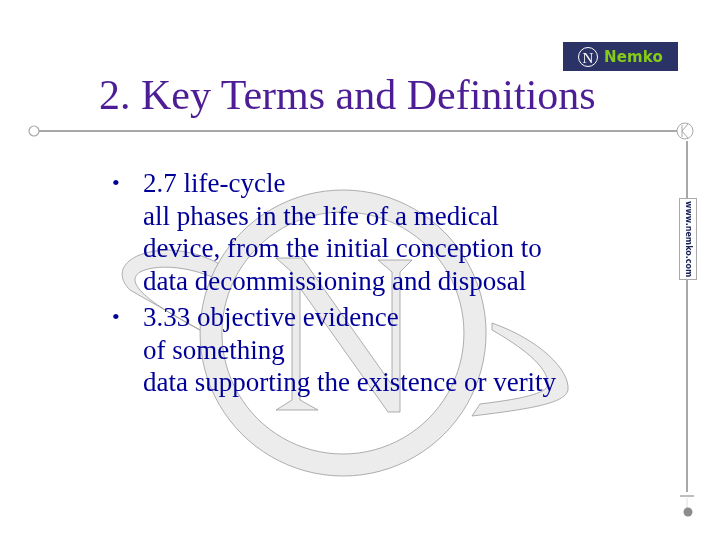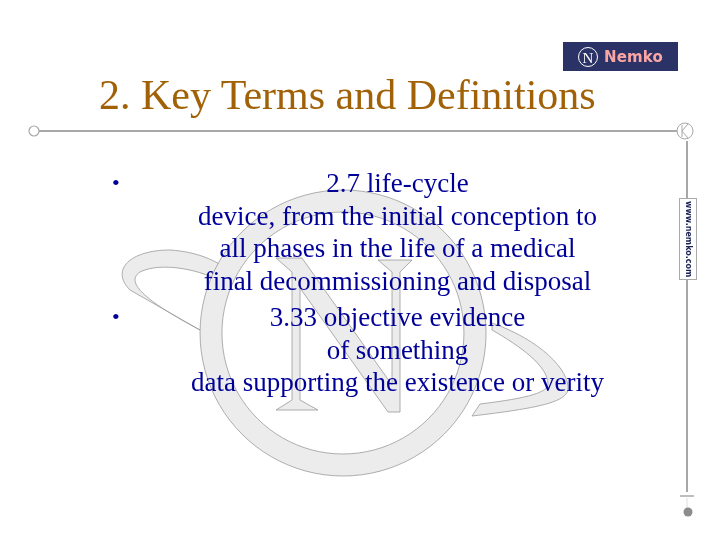--- a/index.html
+++ b/index.html
@@ -2,28 +2,28 @@
 <html><head>
 <meta charset="utf-8">
 <style>
   html, body { margin:0; padding:0; }
   body { width:720px; height:540px; background:#ffffff; position:relative; overflow:hidden; font-family:"Liberation Serif", serif; }
   .slide { position:absolute; left:0; top:0; width:720px; height:540px; }
   .watermark { position:absolute; left:0; top:0; width:720px; height:540px; pointer-events:none; }
   .deco { position:absolute; left:0; top:0; width:720px; height:540px; pointer-events:none; }
   .logo { position:absolute; left:563px; top:42px; width:115px; height:29px; background:#2b3366; display:flex; align-items:center; justify-content:center; gap:6px; }
   .logo-n { width:20px; height:20px; border:1.5px solid #fff; border-radius:50%; color:#fff; font-family:"Liberation Serif", serif; font-size:15px; line-height:20px; text-align:center; box-sizing:border-box; }
-  .logo-text { color:#fca5a5; font-family:"DejaVu Sans", sans-serif; font-weight:bold; font-size:15px; letter-spacing:0.2px; }
-  .title { position:absolute; left:99px; top:70px; font-size:42px; color:#a16207; white-space:nowrap; line-height:50px; }
+  .logo-text { color:#84cc16; font-family:"DejaVu Sans", sans-serif; font-weight:bold; font-size:15px; letter-spacing:0.2px; }
+  .title { position:absolute; left:99px; top:70px; font-size:42px; color:#4c1d95; white-space:nowrap; line-height:50px; }
   .url-box { position:absolute; left:679px; top:198px; width:18px; height:82px; background:#fff; border:1px solid #aaa; box-sizing:border-box; display:flex; align-items:center; justify-content:center; }
   .url-text { writing-mode:vertical-rl; font-family:"DejaVu Sans", sans-serif; font-size:8px; font-weight:bold; color:#1a2255; white-space:nowrap; }
   .content { position:absolute; left:112px; top:167px; width:540px; color:#000099; font-size:27px; line-height:32.5px; }
   .bullet-item { position:relative; padding-left:31px; margin-bottom:4px; }
   .bullet-dot { position:absolute; left:0; top:0; font-size:22px; }
-  .line { display:block; white-space:nowrap;text-align:center; }
+  .line { display:block; white-space:nowrap; }
 </style>
 </head>
 <body>
 
 <div class="slide">
 
   <svg class="watermark" viewBox="0 0 720 540">
     <g fill="#ececec" stroke="#9a9a9a" stroke-width="0.8">
 
       <path d="M130 290 C 110 270, 130 250, 170 250 C 200 252, 220 262, 236 276 L 228 285 C 200 268, 160 262, 140 272 C 128 280, 134 295, 200 330 Z"></path>
@@ -61,23 +61,23 @@
   <div class="title">2. Key Terms and Definitions</div>
 
   <div class="url-box">
     <span class="url-text">www.nemko.com</span>
   </div>
 
   <div class="content">
     <div class="bullet-item">
       <span class="bullet-dot">•</span>
       <span class="line">2.7 life-cycle</span>
+      <span class="line">all phases in the life of a medical</span>
       <span class="line">device, from the initial conception to</span>
-      <span class="line">all phases in the life of a medical</span>
-      <span class="line">final decommissioning and disposal</span>
+      <span class="line">data decommissioning and disposal</span>
     </div>
     <div class="bullet-item">
       <span class="bullet-dot">•</span>
       <span class="line">3.33 objective evidence</span>
       <span class="line">of something</span>
       <span class="line">data supporting the existence or verity</span>
     </div>
   </div>
 
 </div>

